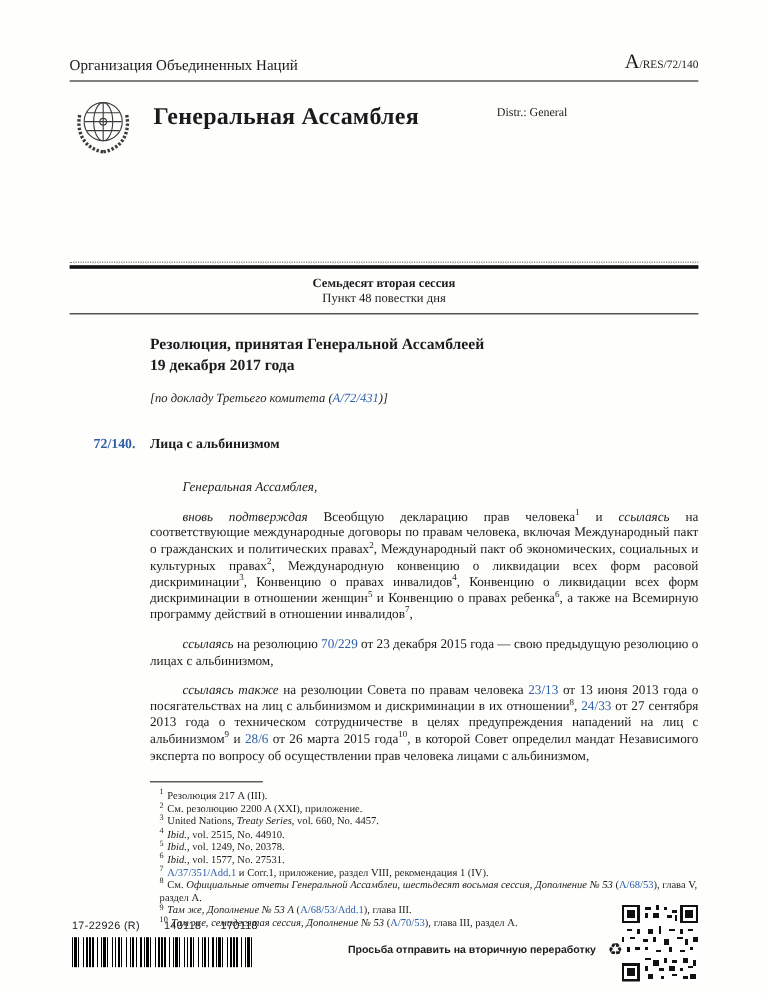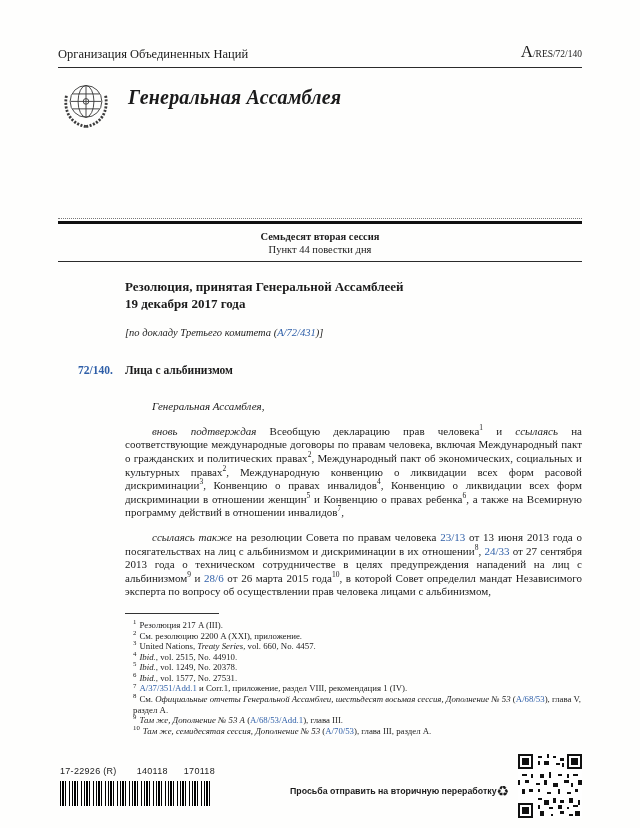--- a/index.html
+++ b/index.html
@@ -5,21 +5,21 @@
   html,body{margin:0;padding:0;background:#ffffff;}
   .page{width:640px;height:828px;background:#fefefdf5;position:relative;overflow:hidden;
         font-family:"Liberation Serif","DejaVu Serif",serif;color:#1b1b1b;}
   
   .topbar{display:flex;justify-content:space-between;align-items:flex-end;margin:0 58px;padding-top:42px;}
   .org{font-size:12.5px;}
   .symbol{font-size:9.5px;white-space:nowrap;}
   .sym-a{font-size:17px;}
   .rule-thin{border-top:1px solid #2b2b2b;margin:5px 58px 0;}
   
-  .masthead{display:flex;align-items:flex-start;margin:10px 58px 0;height:140px;font-style:italic;}
+  .masthead{display:flex;align-items:flex-start;margin:10px 58px 0;height:140px;}
   .emblem{width:56px;height:58px;flex:0 0 auto;}
   .mast-title{font-size:20px;font-weight:bold;margin:8px 0 0 14px;letter-spacing:.2px;}
   .distr{margin-left:auto;width:168px;font-size:10px;line-height:14px;margin-top:10px;}
   .rule-dotted{border-top:1px dotted #777;margin:0 58px;}
   .rule-thick{border-top:3px solid #111;margin:2px 58px 0;}
   
   .session{margin:6px 58px 0;font-size:10.5px;line-height:13px;text-align:center;}
   .session-title{font-weight:bold;}
   .rule-thin2{border-top:1px solid #2b2b2b;margin:5px 58px 0;}
   
@@ -40,21 +40,21 @@
   .fn-num{font-size:6.8px;margin-right:3px;}
   
   .footer{position:absolute;left:58px;right:58px;bottom:6px;height:80px;
           font-family:"Liberation Sans","DejaVu Sans",sans-serif;}
   .f-left{position:absolute;left:2px;top:24px;font-size:9px;letter-spacing:.3px;}
   .f-left .d1{margin-left:20px;}
   .f-left .d2{margin-left:16px;}
   .barcode{margin-top:5px;width:150px;height:25px;
     background:repeating-linear-gradient(90deg,#000 0 1px,transparent 1px 2px,#000 2px 4px,
       transparent 4px 5px,#000 5px 6px,transparent 6px 9px,#000 9px 10px,transparent 10px 12px);}
-  .f-recycle{position:absolute;left:232px;top:42px;display:flex;align-items:center;gap:0;
+  .f-recycle{position:absolute;left:232px;top:42px;display:flex;align-items:center;gap:10px;
              font-size:8.8px;font-weight:bold;white-space:nowrap;}
   .recycle-icon{font-size:14px;font-weight:normal;line-height:1;}
   .f-qr{position:absolute;right:0;top:12px;width:64px;height:64px;}
 </style>
 </head>
 <body>
 
 <div class="page">
 
   <div class="topbar">
@@ -74,48 +74,50 @@
         <line x1="15.5" y1="16" x2="44.5" y2="16"></line>
         <line x1="15.5" y1="32" x2="44.5" y2="32"></line>
       </g>
       <g fill="none" stroke="#3c3c3c" stroke-width="3" stroke-dasharray="2.2 1.6">
         <path d="M9,18 C6,34 13,48 30,51"></path>
         <path d="M51,18 C54,34 47,48 30,51"></path>
       </g>
     </svg>
     <div class="mast-title">Генеральная Ассамблея</div>
     <div class="distr">
+      <div>Distr.: General</div>
     </div>
   </div>
 
   <div class="rule-dotted"></div>
   <div class="rule-thick"></div>
 
   <div class="session">
     <div class="session-title">Семьдесят вторая сессия</div>
-    <div class="session-agenda">Пункт 44 повестки дня</div>
+    <div class="session-agenda">Пункт 48 повестки дня</div>
   </div>
   <div class="rule-thin2"></div>
 
   <div class="main">
     <div class="res-title indent">
       <div>Резолюция, принятая Генеральной Ассамблеей</div>
       <div>19 декабря 2017 года</div>
     </div>
 
     <div class="report indent"><span class="it">[по докладу Третьего комитета (</span><a class="lnk it" href="#">A/72/431</a><span class="it">)]</span></div>
 
     <div class="res-heading">
       <span class="res-num lnk">72/140.</span>
       <span class="res-name">Лица с альбинизмом</span>
     </div>
 
     <div class="opening it">Генеральная Ассамблея,</div>
 
     <div class="para indent"><span class="it">вновь подтверждая</span><span> Всеобщую декларацию прав человека</span><sup>1</sup><span> и </span><span class="it">ссылаясь</span><span> на соответствующие международные договоры по правам человека, включая Международный пакт о гражданских и политических правах</span><sup>2</sup><span>, Международный пакт об экономических, социальных и культурных правах</span><sup>2</sup><span>, Международную конвенцию о ликвидации всех форм расовой дискриминации</span><sup>3</sup><span>, Конвенцию о правах инвалидов</span><sup>4</sup><span>, Конвенцию о ликвидации всех форм дискриминации в отношении женщин</span><sup>5</sup><span> и Конвенцию о правах ребенка</span><sup>6</sup><span>, а также на Всемирную программу действий в отношении инвалидов</span><sup>7</sup><span>,</span></div>
+    <div class="para indent"><span class="it">ссылаясь</span><span> на резолюцию </span><a class="lnk" href="#">70/229</a><span> от 23 декабря 2015 года — свою предыдущую резолюцию о лицах с альбинизмом,</span></div>
     <div class="para indent"><span class="it">ссылаясь также</span><span> на резолюции Совета по правам человека </span><a class="lnk" href="#">23/13</a><span> от 13 июня 2013 года о посягательствах на лиц с альбинизмом и дискриминации в их отношении</span><sup>8</sup><span>, </span><a class="lnk" href="#">24/33</a><span> от 27 сентября 2013 года о техническом сотрудничестве в целях предупреждения нападений на лиц с альбинизмом</span><sup>9</sup><span> и </span><a class="lnk" href="#">28/6</a><span> от 26 марта 2015 года</span><sup>10</sup><span>, в которой Совет определил мандат Независимого эксперта по вопросу об осуществлении прав человека лицами с альбинизмом,</span></div>
 
     <div class="fn-sep"></div>
 
     <div class="footnotes indent">
       <div class="footnote"><sup class="fn-num">1</sup><span><span>Резолюция 217 A (III).</span></span></div>
       <div class="footnote"><sup class="fn-num">2</sup><span><span>См. резолюцию 2200 A (XXI), приложение.</span></span></div>
       <div class="footnote"><sup class="fn-num">3</sup><span><span>United Nations, </span><span class="it">Treaty Series</span><span>, vol. 660, No. 4457.</span></span></div>
       <div class="footnote"><sup class="fn-num">4</sup><span><span class="it">Ibid.</span><span>, vol. 2515, No. 44910.</span></span></div>
       <div class="footnote"><sup class="fn-num">5</sup><span><span class="it">Ibid.</span><span>, vol. 1249, No. 20378.</span></span></div>

